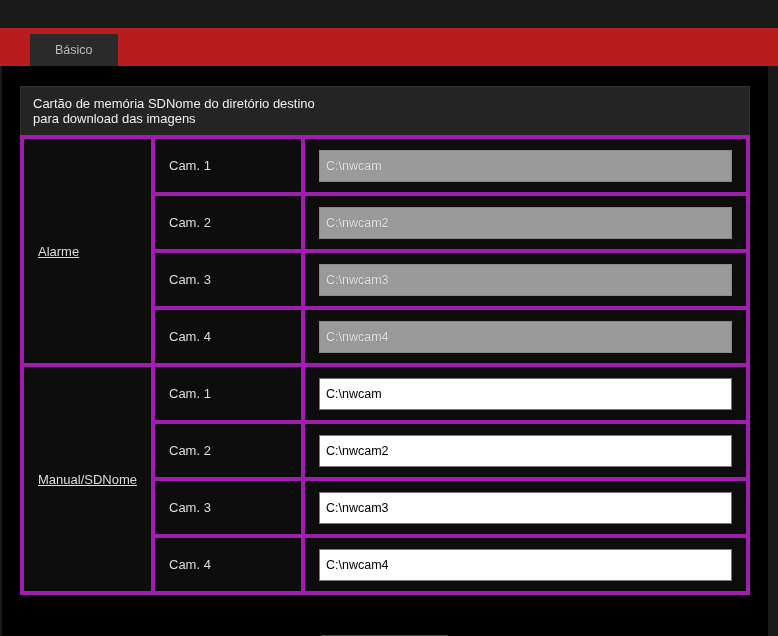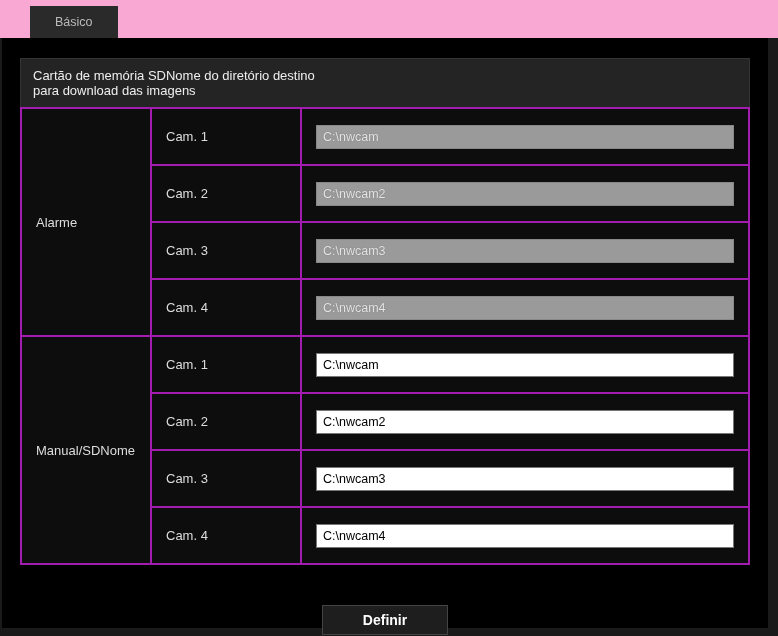--- a/index.html
+++ b/index.html
@@ -1,32 +1,32 @@
 <!DOCTYPE html>
 <html><head>
 <meta charset="utf-8">
 <style>
   * { box-sizing: border-box; margin: 0; padding: 0; }
   html, body { width: 778px; height: 636px; background: #1a1a1a; font-family: Arial, sans-serif; color: #ddd; font-size: 13px; overflow: hidden; }
 
-  .tabs { display: flex; padding: 6px 0 0 30px; background: #f9a8d4; }
+  .tabs { display: flex; padding: 6px 0 0 30px; background: #b91c1c; margin-top: 28px; }
   .tab { padding: 8px 24px; color: #bbb; border: 1px solid #2b2b2b; background: #2a2a2a; cursor: pointer; margin-right: 2px; font-size: 12.5px; }
   .tab.active { background: #000; color: #fff; font-weight: bold; border-bottom: 1px solid #000; }
 
   .content { background: #000; margin: 0 10px 0 2px; height: 590px; padding: 20px 18px 0 18px; }
 
   .section-title { background: #242424; padding: 9px 12px; font-size: 13px; color: #eee; border: 1px solid #333; border-bottom: none; }
 
   table.grid { width: 100%; border-collapse: collapse; }
-  table.grid td { border: 2px solid #a21caf; background: #0d0d0d; padding: 0 14px; vertical-align: middle; }
-  .group-cell { width: 130px; padding: 0 14px; }
+  table.grid td { border: 4px solid #a21caf; background: #0d0d0d; padding: 0 14px; vertical-align: middle; }
+  .group-cell { width: 130px; padding: 0 14px; text-decoration: underline; }
   .cam-cell { width: 150px; height: 57px; }
   .input-cell { }
 
-  input.path { width: 100%; height: 24px; font-size: 12.5px; padding: 2px 6px; border: 1px solid #777; outline: none; font-family: Arial, sans-serif; }
+  input.path { width: 100%; height: 32px; font-size: 12.5px; padding: 2px 6px; border: 1px solid #777; outline: none; font-family: Arial, sans-serif; }
   input.path.disabled { background: #9a9a9a; color: #e5e5e5; border: 1px solid #888; text-shadow: 0 0 1px rgba(0,0,0,.35); }
   input.path.enabled { background: #fff; color: #000; }
 
   .btn-row { text-align: center; margin-top: 40px; }
   button.define { background: #1e1e1e; color: #fff; border: 1px solid #444; padding: 6px 40px; font-size: 14px; cursor: pointer; font-weight: bold; }
 </style>
 </head>
 <body>
 
 <div class="tabs">

